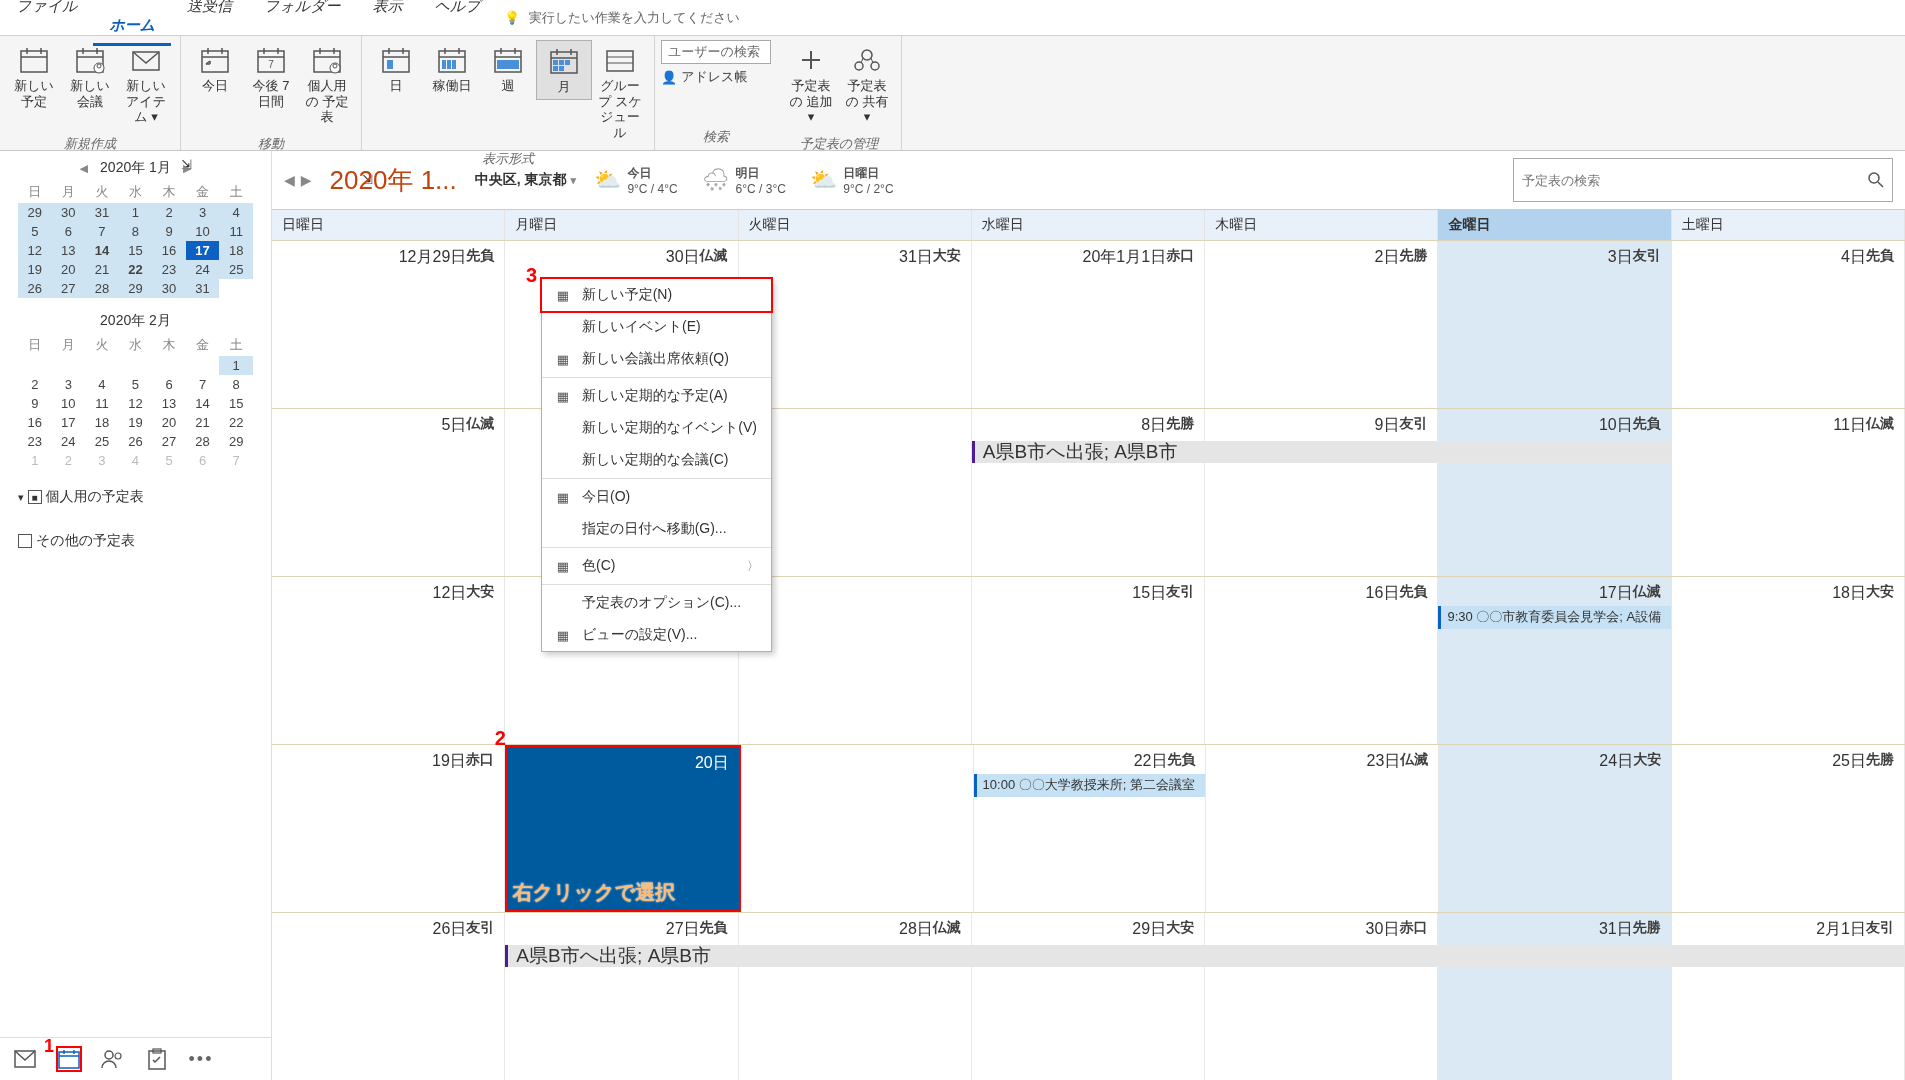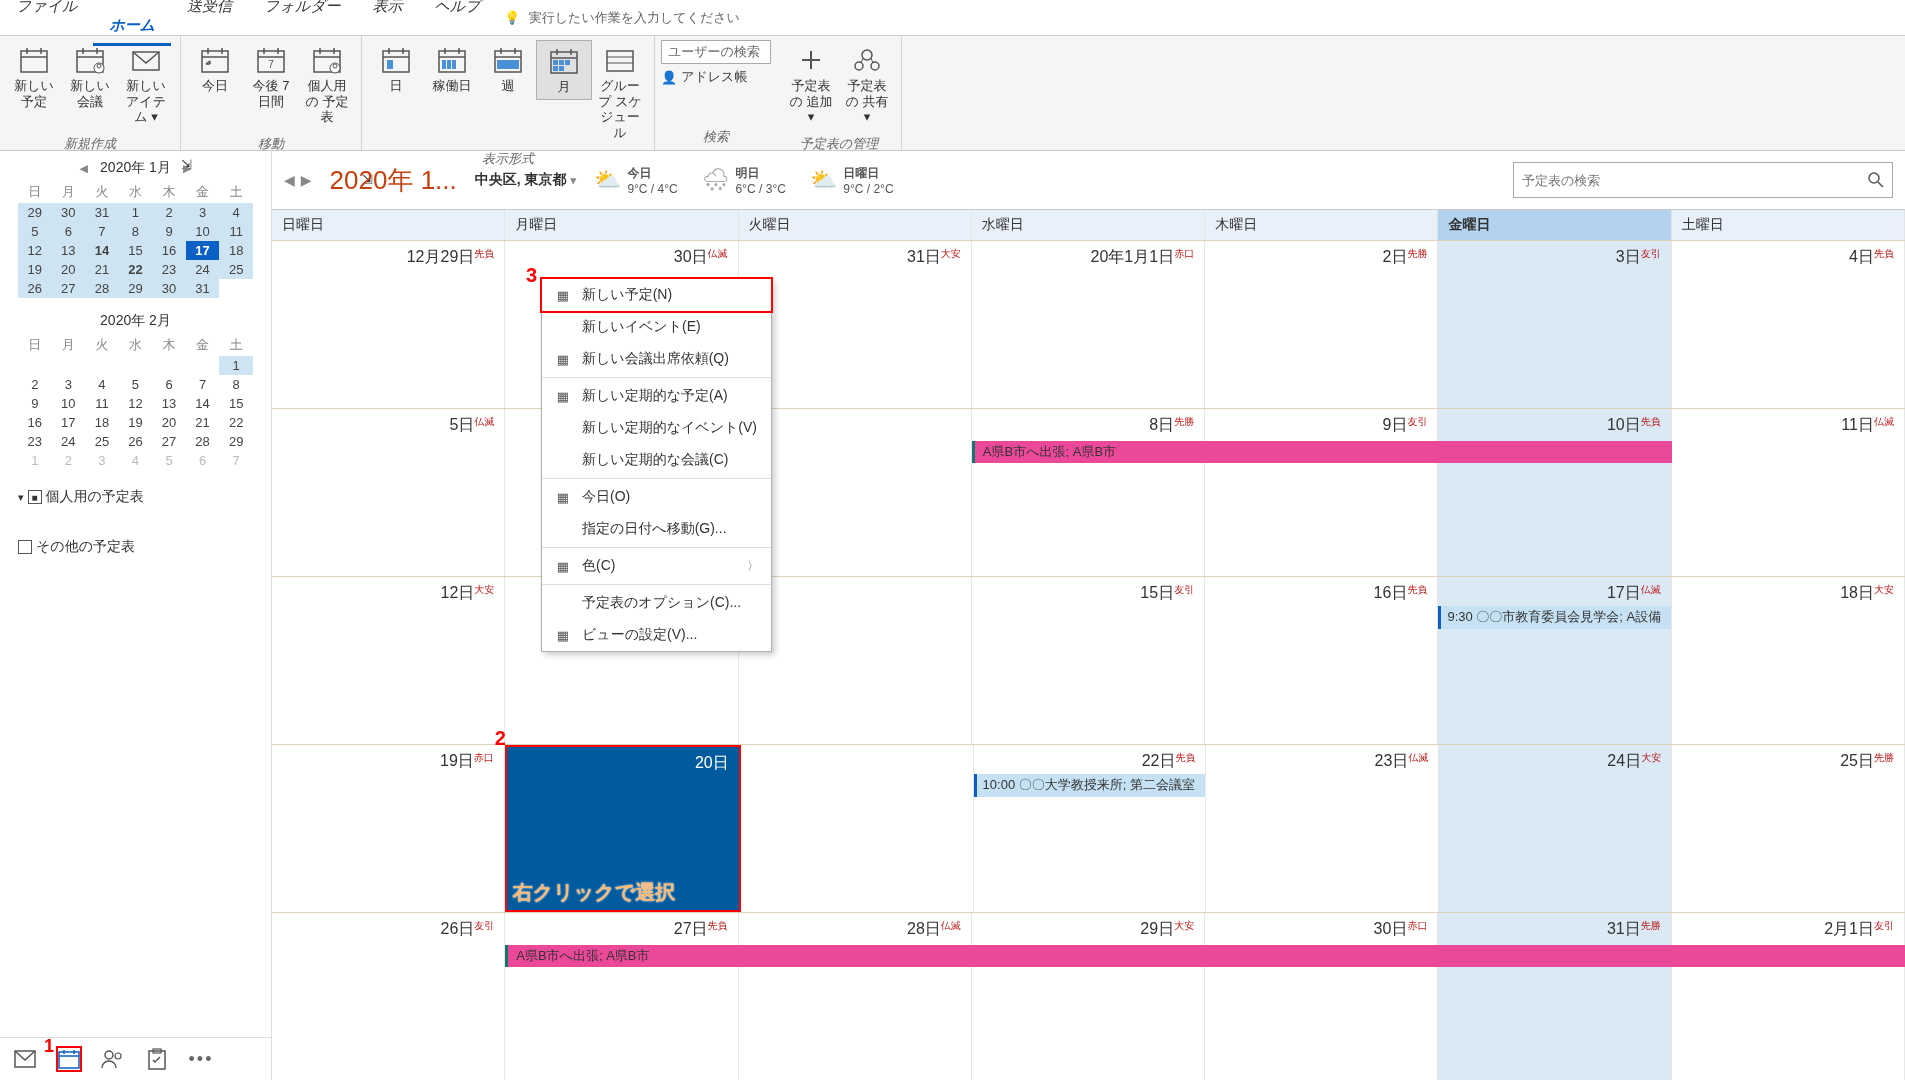--- a/index.html
+++ b/index.html
@@ -55,37 +55,37 @@
 .main { flex: 1; display: flex; flex-direction: column; }
 .main-head { display: flex; align-items: center; height: 58px; padding: 0 12px; gap: 18px; }
 .main-head .navarr { display: flex; gap: 6px; }
 .main-head .navarr span { cursor: pointer; color: #888; font-size: 14px; }
 .main-head .title { font-size: 26px; color: #c2410c; }
 .main-head .loc { font-size: 14px; font-weight: bold; color: #333; }
 .main-head .loc .drop { color: #888; font-size: 11px; }
 .main-head .wx { display: flex; align-items: center; gap: 6px; font-size: 12px; color: #555; }
 .main-head .wx .wxi { color: #999; }
 .main-head .wx .lbl { font-weight: bold; }
-.main-head .srch { margin-left: auto; display: flex; align-items: center; border: 1px solid #aaa; height: 36px; width: 380px; padding: 0 8px; }
+.main-head .srch { margin-left: auto; display: flex; align-items: center; border: 1px solid #aaa; height: 44px; width: 380px; padding: 0 8px; }
 .main-head .srch input { border: none; flex: 1; outline: none; font-size: 13px; }
 
 .dowrow { display: flex; border-top: 1px solid #ccc; }
 .dowcell { flex: 1; padding: 6px 10px; font-size: 14px; border-right: 1px solid #e4e4e4; background: #e8f0f9; }
 .dowcell.accent { background: #b2d2ee; font-weight: bold; }
 
 .grid { flex: 1; display: flex; flex-direction: column; }
 .wkrow { flex: 1; display: flex; border-top: 1px solid #ded3b4; position: relative; }
 .daycell { flex: 1; border-right: 1px solid #e7e7e7; display: flex; flex-direction: column; position: relative; }
 .daycell.hl { background: #dbe9f5; }
 .daycell .dh { display: flex; justify-content: flex-end; padding: 6px 10px 2px; font-size: 16px; }
-.daycell .dh .rk { font-size: 10px; color: #b91c1c; }
+.daycell .dh .rk { font-size: 14px; color: #404040; font-weight: bold; }
 .daycell.selected { background: #005a9e; }
 .daycell.selected .dh, .daycell.selected .dh .rk { color: #fff; }
 .daycell .evt { margin: 0; font-size: 13px; background: #c5e1f3; border-left: 3px solid #0b60c4; padding: 3px 6px; line-height: 1.3; }
-.span-evt { position: absolute; background: #ec4899; font-size: 13px; padding: 3px 8px; top: 32px; height: 22px; border-left: 3px solid #0f766e; display: flex; align-items: center; }
+.span-evt { position: absolute; background: #e5e5e5; font-size: 19px; padding: 3px 8px; top: 32px; height: 22px; border-left: 3px solid #4c1d95; display: flex; align-items: center; }
 
 .redbox { border: 2px solid red; }
 .anno-label { position: absolute; bottom: 4px; left: 6px; color: #fdba74; font-weight: bold; font-size: 20px; text-shadow: 0 0 2px #fff; }
 .anno-num { position: absolute; color: red; font-weight: bold; font-size: 20px; }
 
 .ctxmenu { position: absolute; left: 541px; top: 278px; width: 231px; background: #fff; border: 1px solid #b0b0b0; box-shadow: 3px 3px 6px rgba(0,0,0,0.2); z-index: 50; }
 .ctxmenu .item { display: flex; align-items: center; padding: 7px 12px; font-size: 14px; gap: 10px; cursor: pointer; }
 .ctxmenu .item .ci { width: 18px; text-align: center; color: #555; font-size: 13px; }
 .ctxmenu .item .arr { margin-left: auto; font-size: 12px; color: #666; }
 .ctxmenu .sep { height: 1px; background: #ddd; margin: 2px 0; }
@@ -449,21 +449,21 @@
               </tr>
             </tbody>
           </table>
         </div>
       <div class="cal-list">
         <div class="cal-group">
           <span class="arr">▾</span>
           <span class="cb2">■</span>
           <span>個人用の予定表</span>
         </div>
-        <div class="cal-group" style="margin-top:24px;">
+        <div class="cal-group" style="margin-top:18px;">
           <span class="cb2"></span>
           <span>その他の予定表</span>
         </div>
       </div>
     </div>
     <div class="nav-bottom" style="position:relative;">
       <span class="redbadge" style="left:44px;top:-2px;">1</span>
       <div class="nb">
         <svg width="22" height="18" viewBox="0 0 22 18">
             <rect x="1" y="1" width="20" height="16" fill="none" stroke="#555" stroke-width="1.5"></rect>

